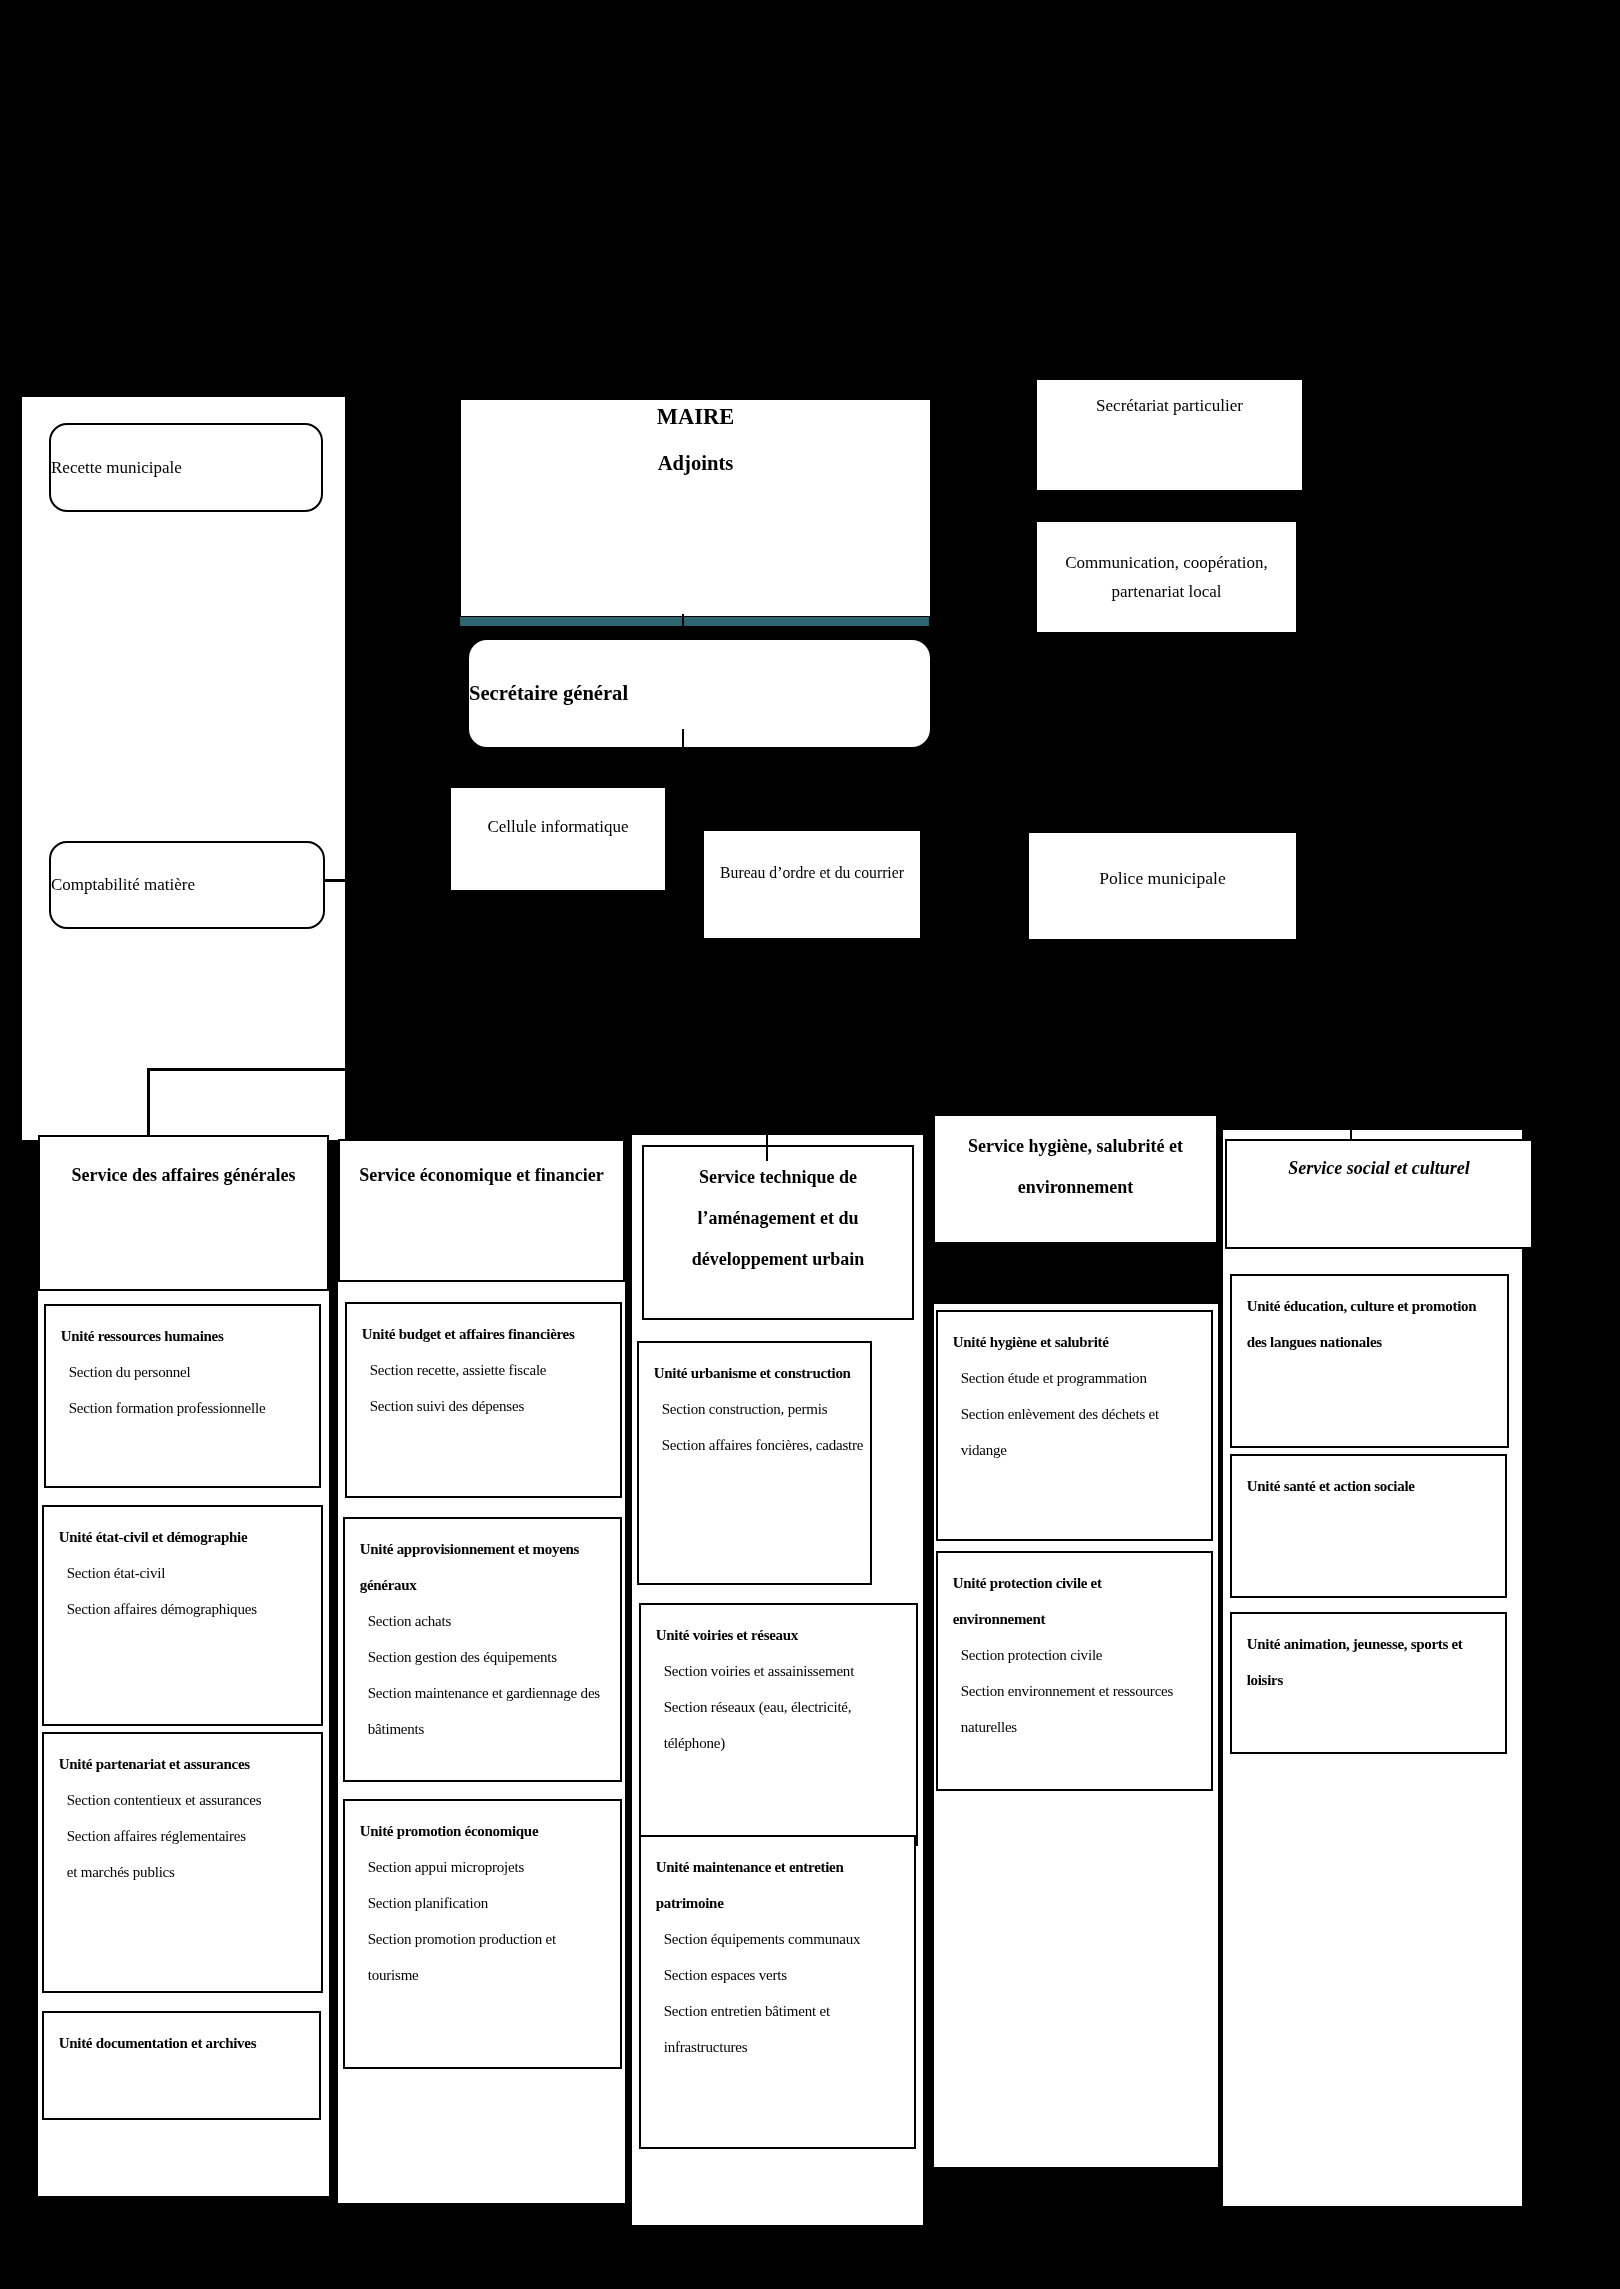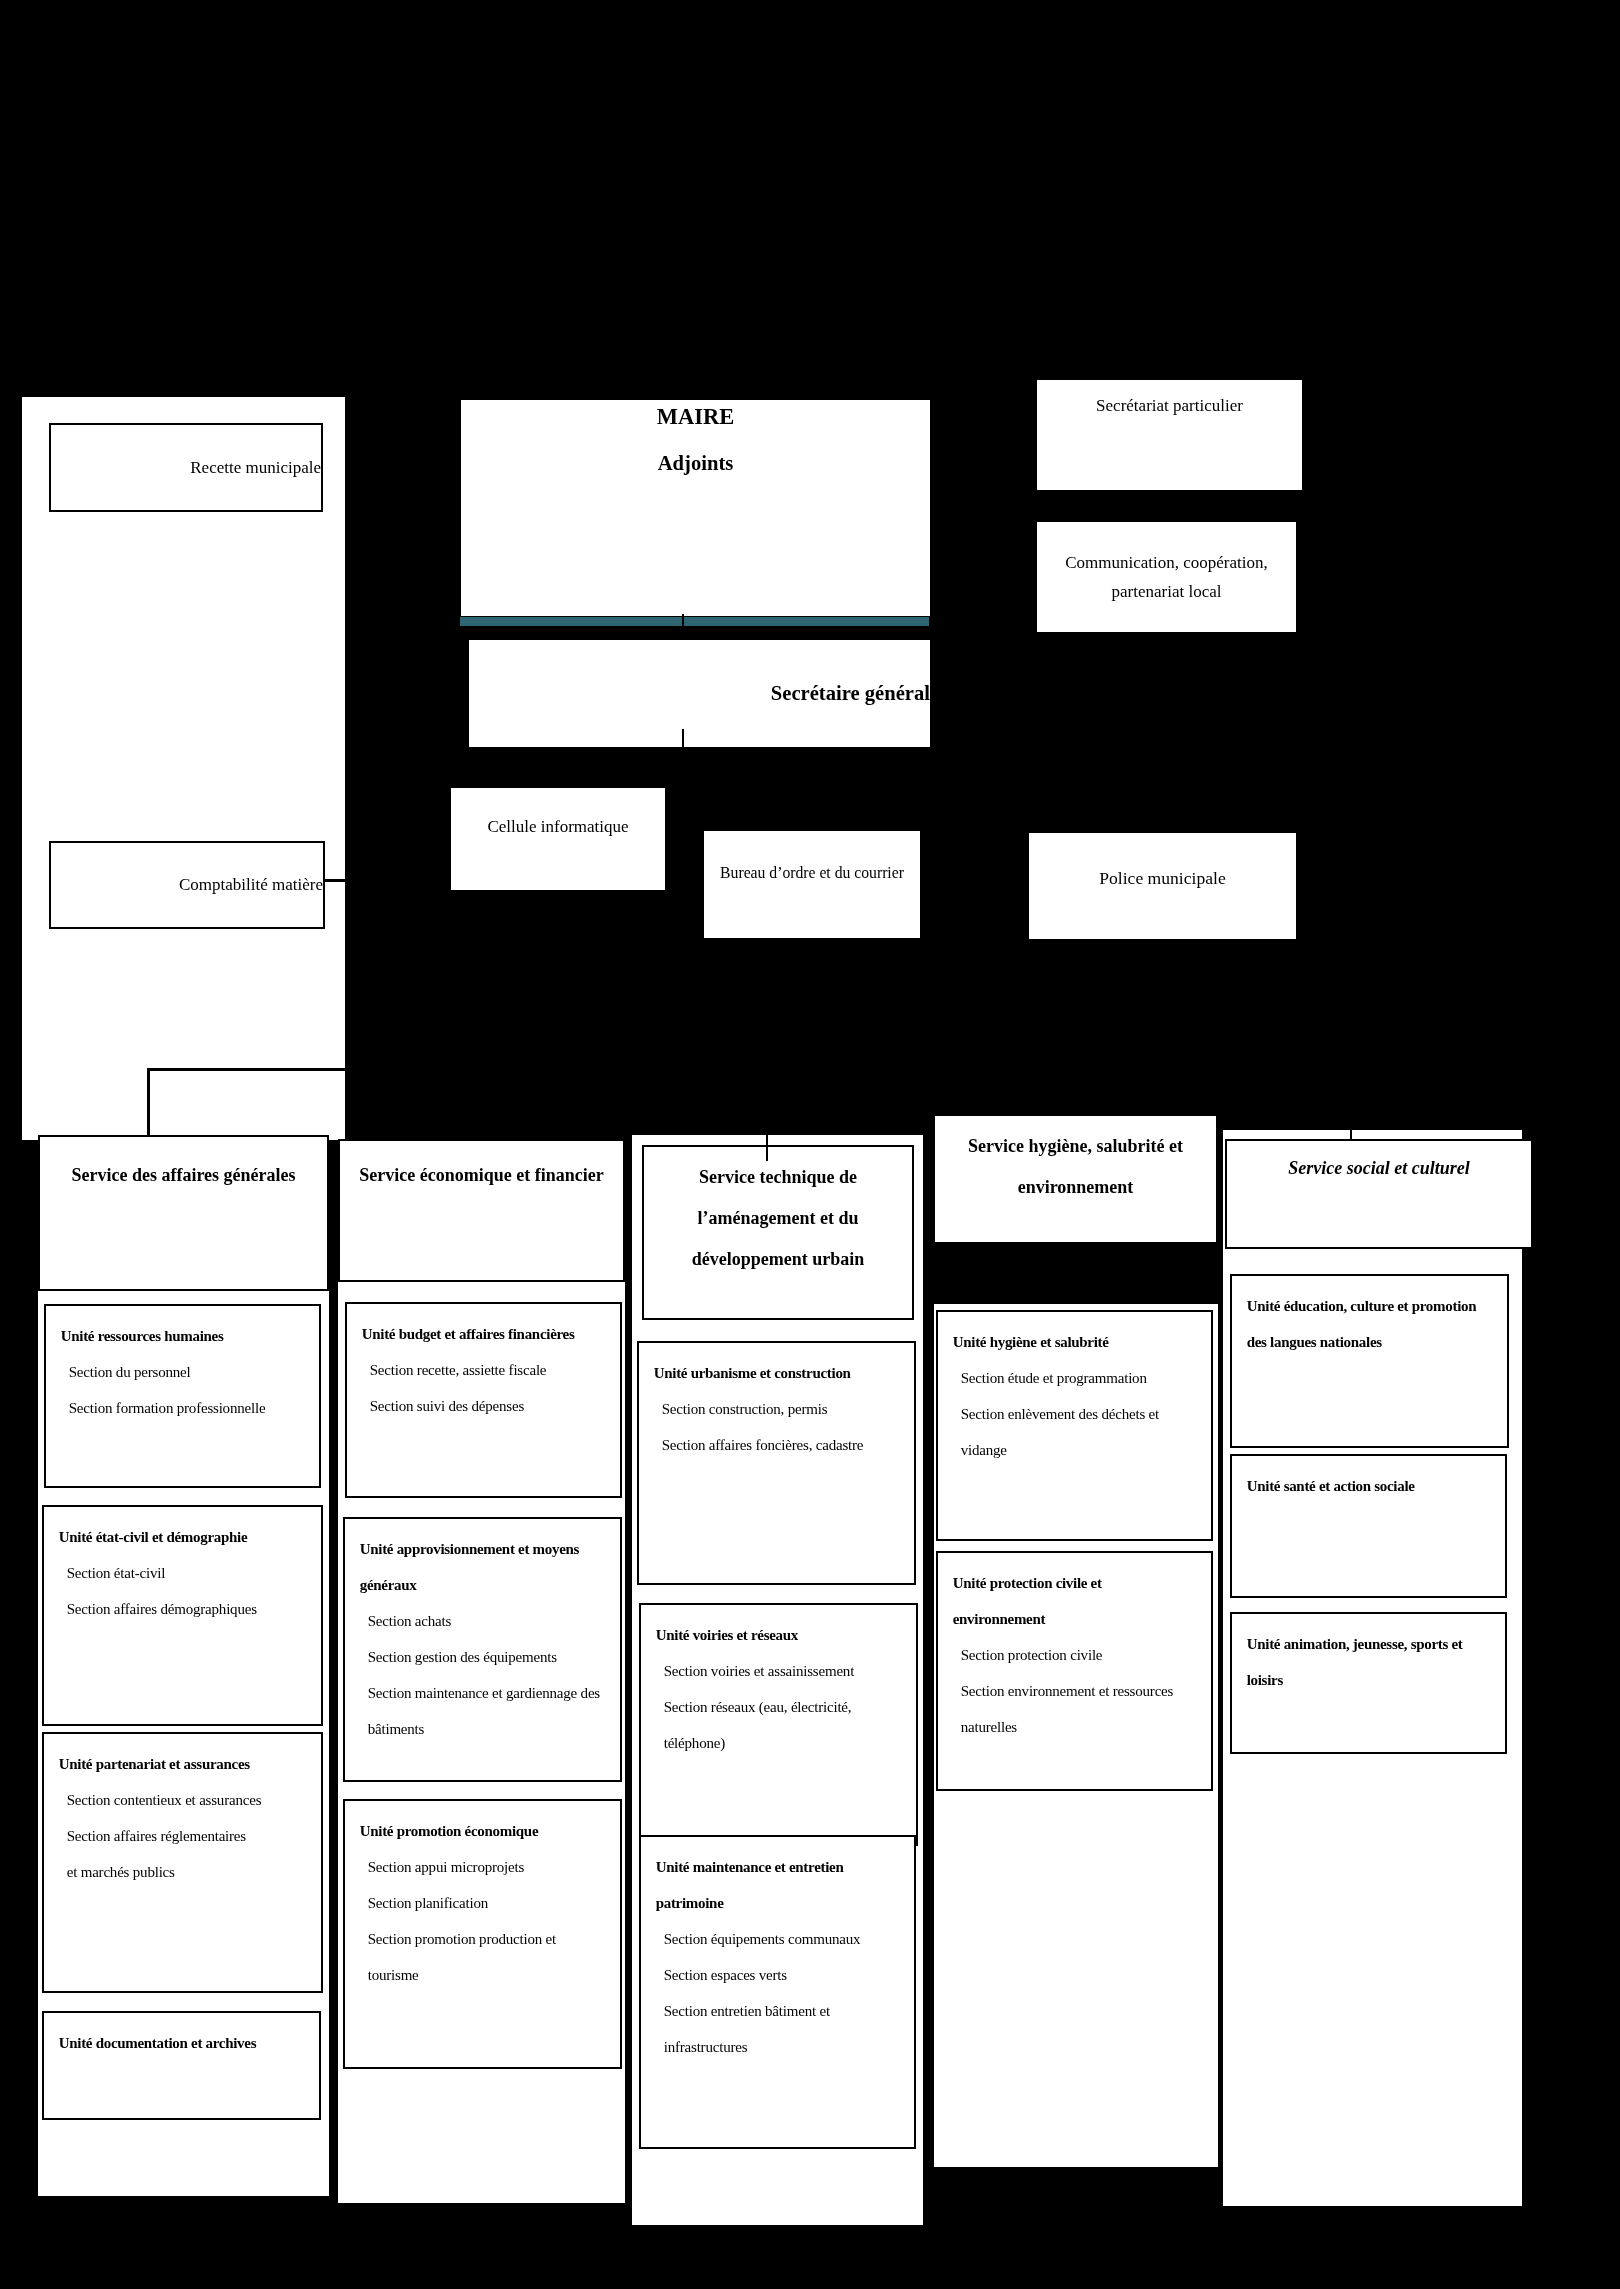--- a/index.html
+++ b/index.html
@@ -3,21 +3,21 @@
 <meta charset="utf-8">
 <style>
   html,body{margin:0;padding:0;background:#000;}
   .canvas{position:relative;width:1620px;height:2290px;background:#000;overflow:hidden;
           font-family:"Liberation Serif","DejaVu Serif",serif;color:#000;}
   .abs{position:absolute;box-sizing:border-box;}
   .white{background:#fff;}
   .bordered{border:2px solid #000;}
   .thick{border:2.9px solid #000;}
   .line{position:absolute;background:#000;}
-  .center{display:flex;align-items:center;justify-content:flex-end;text-align:center;}
+  .center{display:flex;align-items:center;justify-content:flex-start;text-align:center;border-radius:18px;}
   .topcenter{text-align:center;}
   .label{font-size:17px;}
   .hdr{font-weight:bold;font-size:18px;line-height:41px;text-align:center;white-space:nowrap;}
   .hdr-wrap{white-space:normal;}
   .ut{font-weight:bold;font-size:15px;letter-spacing:-0.3px;line-height:36px;white-space:nowrap;}
   .us{font-size:15px;letter-spacing:-0.2px;line-height:36px;white-space:nowrap;margin-left:8px;}
   .unit{padding:11.8px 0 0 14.7px;}
   .maire1{font-weight:bold;font-size:22.5px;line-height:33px;}
   .maire2{font-weight:bold;font-size:20.6px;line-height:33px;}
   .sg{font-weight:bold;font-size:20.6px;}
@@ -125,21 +125,21 @@
     <div class="us">tourisme</div>
   </div>
 
   <div class="abs white" style="left:632px;top:1135px;width:291px;height:1090px;"></div>
   <div class="line" style="left:766px;top:1135px;width:2px;height:25.5px;z-index:3;"></div>
   <div class="abs white thick hdr hdr-wrap" style="left:642px;top:1145px;width:272px;height:175px;padding-top:9.8px;">
     <div>Service technique de</div>
     <div>l’aménagement et du</div>
     <div>développement urbain</div>
   </div>
-  <div class="abs white bordered unit" style="left:637px;top:1341px;width:279px;height:244px;">
+  <div class="abs white bordered unit" style="left:637px;top:1341px;width:235px;height:244px;">
     <div class="ut">Unité urbanisme et construction</div>
     <div class="us">Section construction, permis</div>
     <div class="us">Section affaires foncières, cadastre</div>
   </div>
   <div class="abs white bordered unit" style="left:639px;top:1603px;width:279px;height:243px;">
     <div class="ut">Unité voiries et réseaux</div>
     <div class="us">Section voiries et assainissement</div>
     <div class="us">Section réseaux (eau, électricité,</div>
     <div class="us">téléphone)</div>
   </div>

